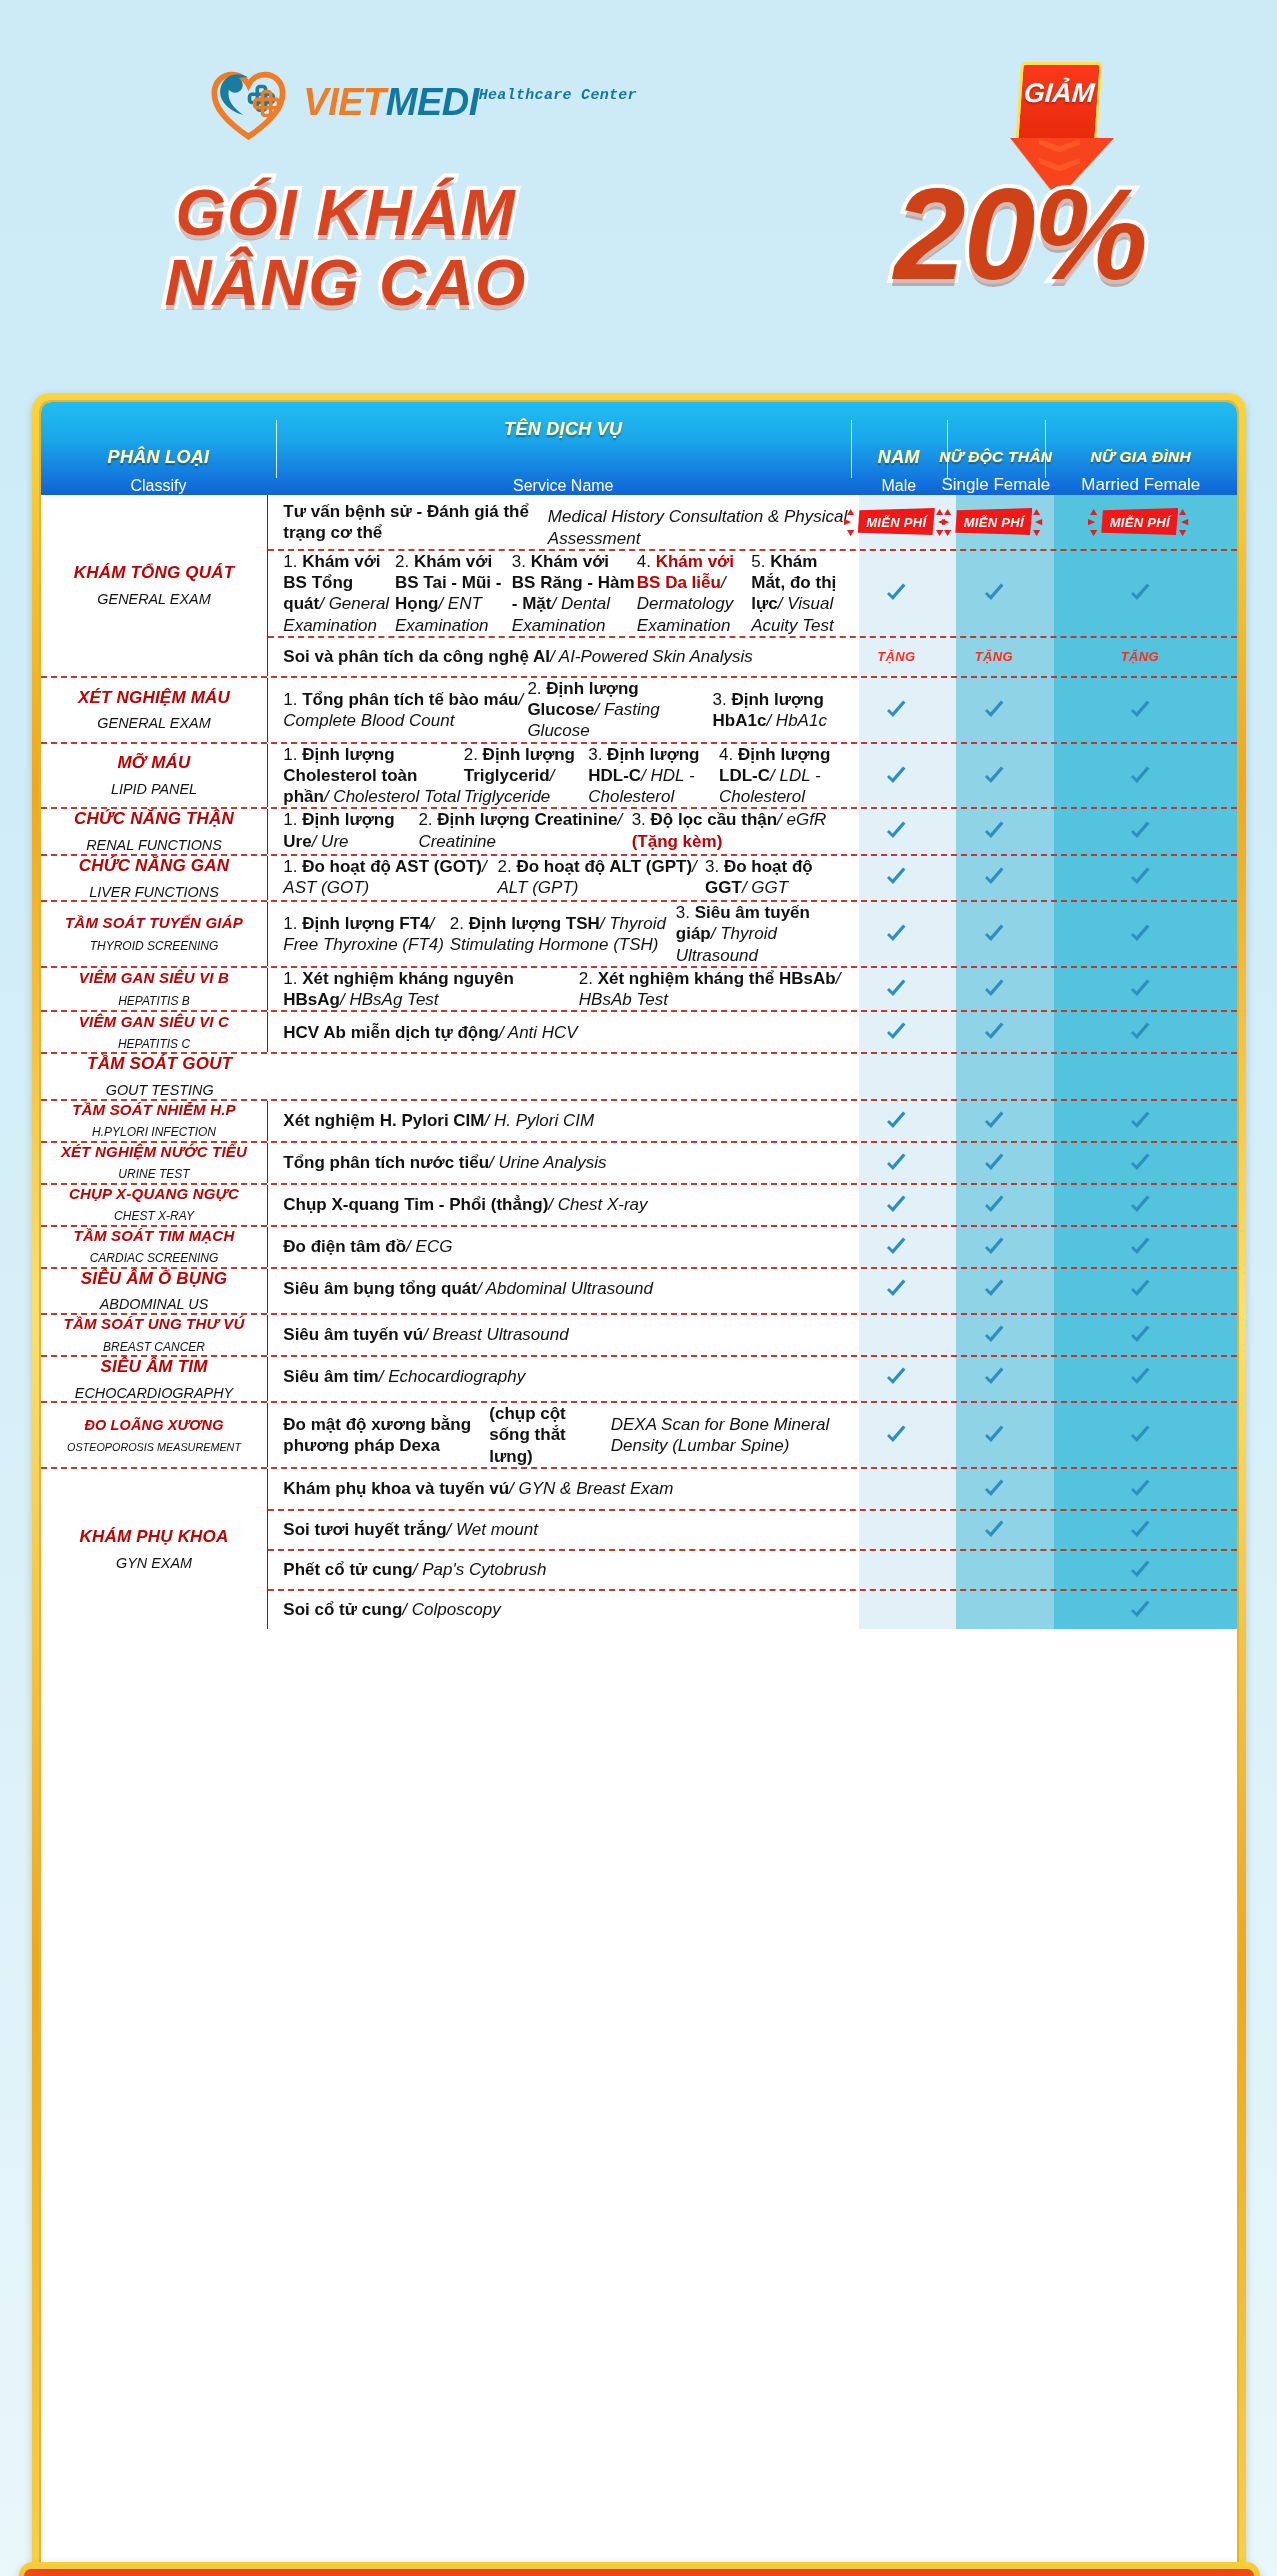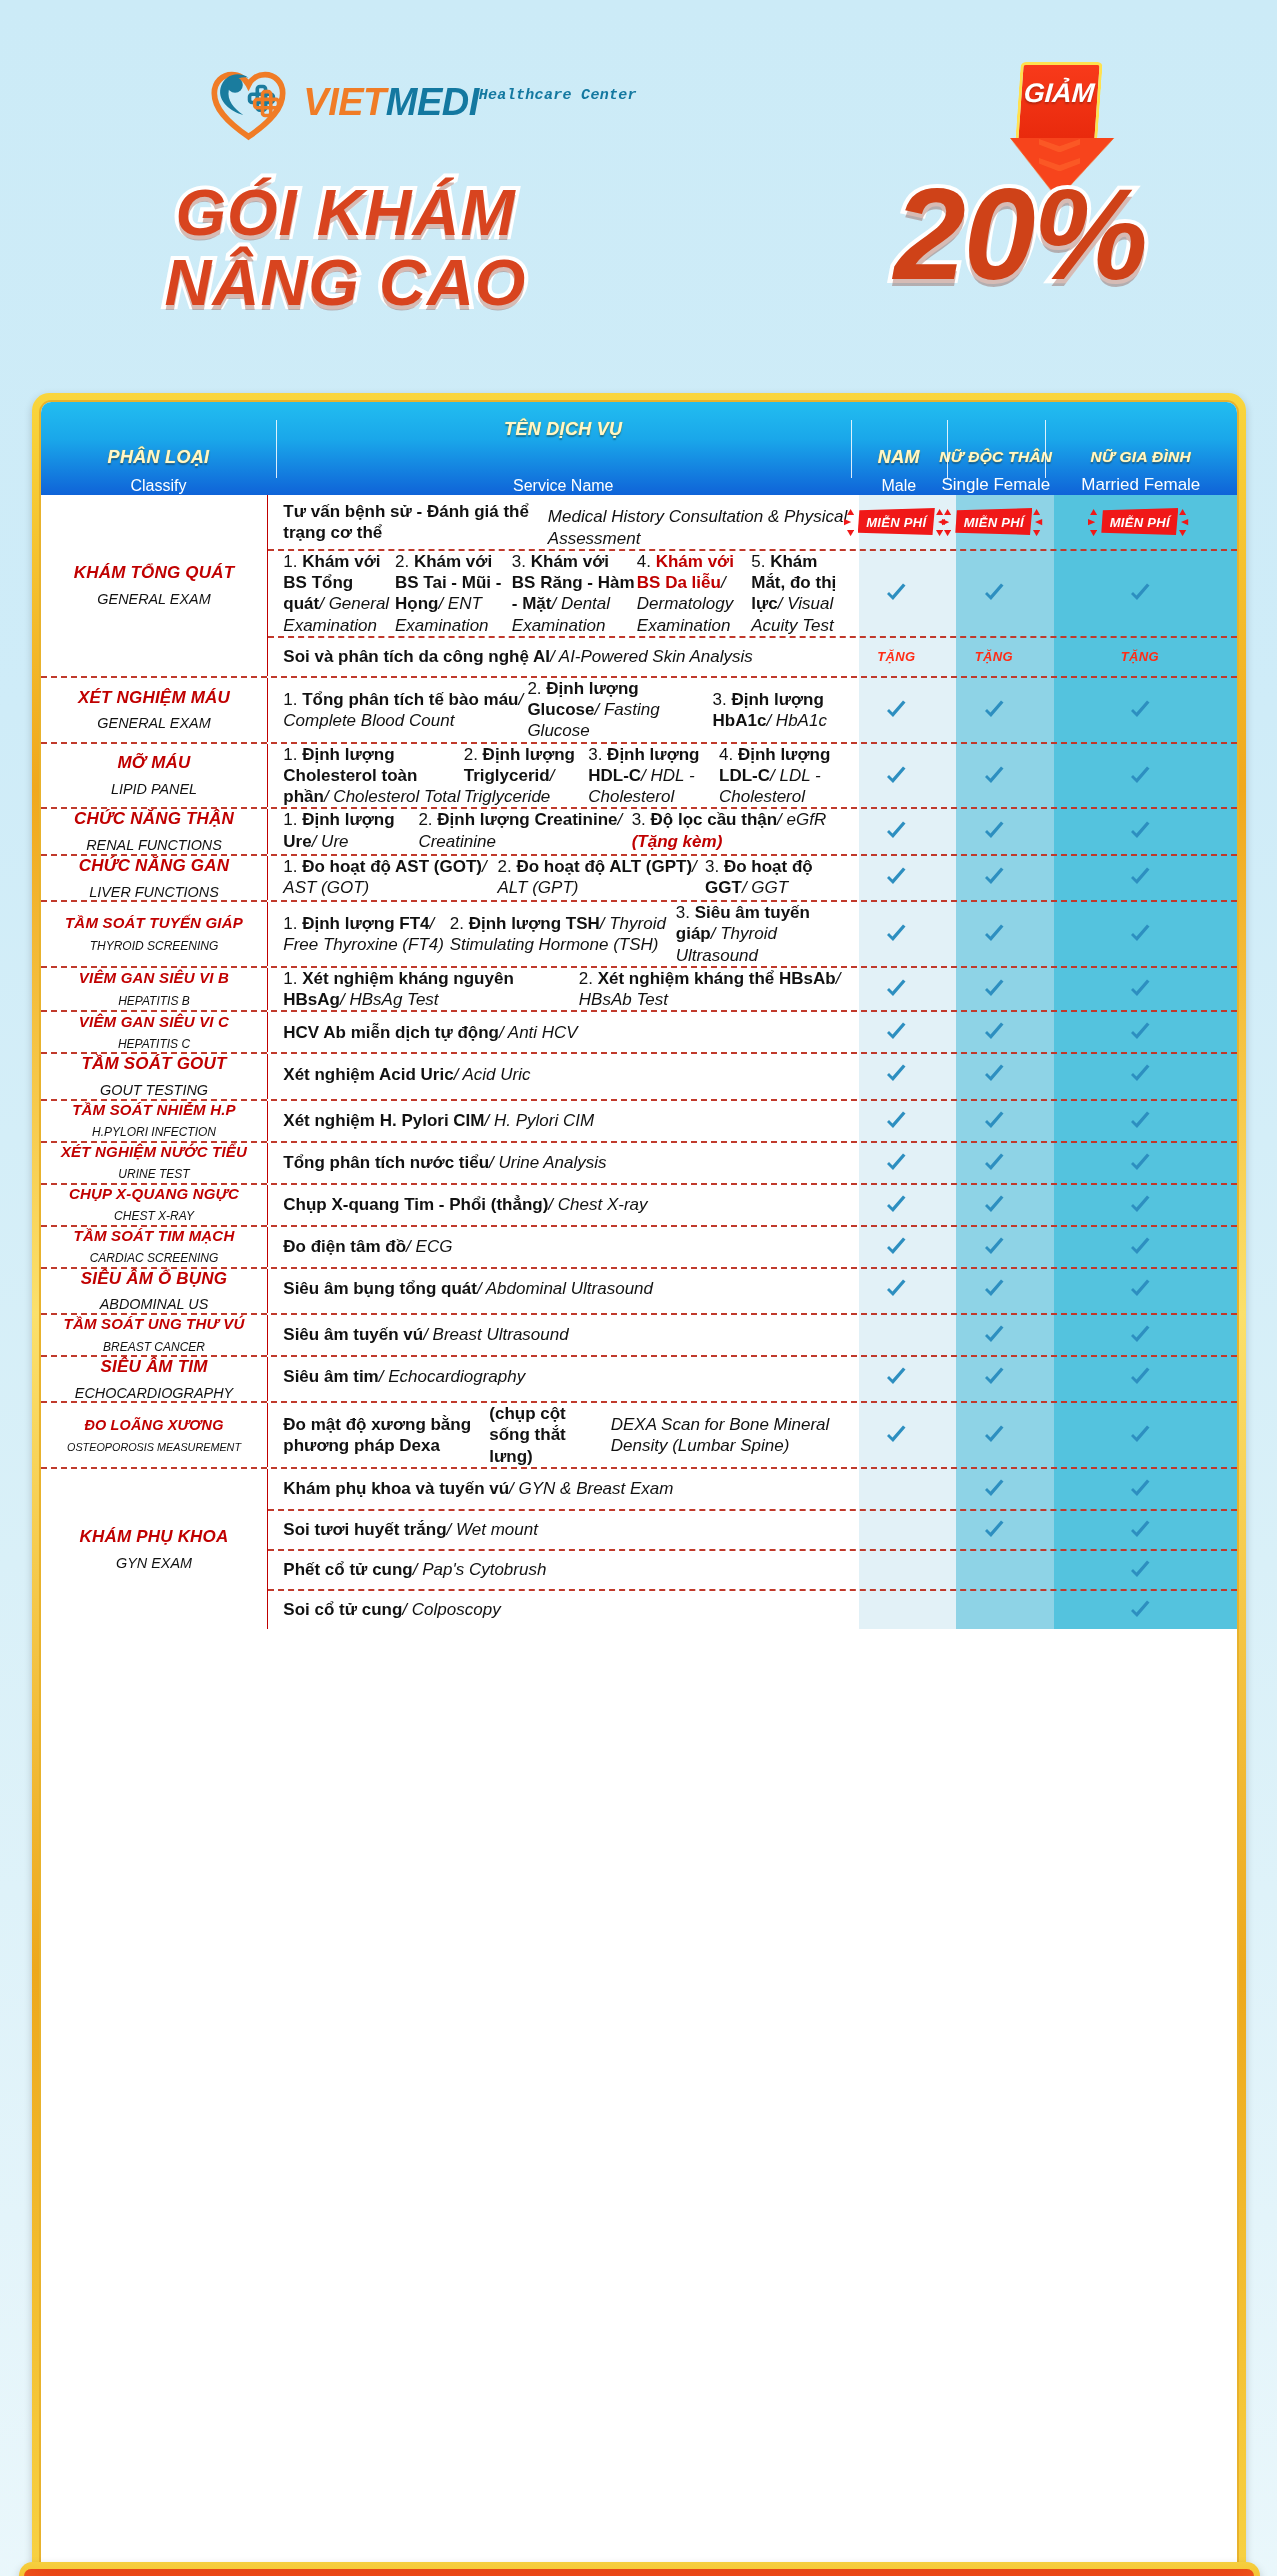--- a/index.html
+++ b/index.html
@@ -116,21 +116,21 @@
   .rows { flex:1; position:relative; z-index:2; border-left:1.5px solid #c00000; }
   .row { display:flex; min-height:40px; align-items:stretch; }
   .row + .row.rule { border-top:2.1px dashed #c0392b; }
   .svc {
     width:580px; display:flex; align-items:center; padding:0 0 0 15.5px;
     font-size:17px; line-height:1.25; color:#111;
   }
   .svc b{ font-weight:bold; }
   .svc i{ font-style:italic; }
   .svc .red { color:#c00000; font-weight:bold; }
-  .svc .redi { color:#c00000; font-weight:bold; font-style:italic; }
+  .svc .redi { color:#c00000; font-weight:bold; }
 
   .mark { width:97px; display:flex; align-items:center; justify-content:center; }
   .mark.m2{ width:98px; } .mark.m3{ width:194px; }
   .chk { width:24px; height:24px; }
   .tang { color:#ff2d16; font-size:13px; font-weight:bold; font-style:italic; letter-spacing:0.3px;}
 
   .freebadge { position:relative; width:77px; height:28px; }
   .freebadge .plate {
     position:absolute; inset:0; background:#f01818;
     clip-path: polygon(2% 8%, 100% 0%, 97% 96%, 0% 88%);
@@ -559,42 +559,20 @@
                 </svg>
               </div>
             </div>
           </div>
         </div>
         <div class="section">
           <div class="cat">
             <div class="cat-vn">TẦM SOÁT GOUT</div>
             <div class="cat-en">GOUT TESTING</div>
           </div>
-          <div class="rows">
-            <div class="row">
-              <div class="svc">
-                <div><b>Xét nghiệm Acid Uric</b><i>/ Acid Uric</i></div>
-              </div>
-              <div class="mark">
-                <svg class="chk" viewBox="0 0 48 48">
-                  <path d="M6 26 L18 38 L43 9 L38 5 L17 29 L10 22 Z" fill="#2d8fc0"></path>
-                </svg>
-              </div>
-              <div class="mark m2">
-                <svg class="chk" viewBox="0 0 48 48">
-                  <path d="M6 26 L18 38 L43 9 L38 5 L17 29 L10 22 Z" fill="#2d8fc0"></path>
-                </svg>
-              </div>
-              <div class="mark m3">
-                <svg class="chk" viewBox="0 0 48 48">
-                  <path d="M6 26 L18 38 L43 9 L38 5 L17 29 L10 22 Z" fill="#2d8fc0"></path>
-                </svg>
-              </div>
-            </div>
-          </div>
         </div>
         <div class="section">
           <div class="cat cat-sm">
             <div class="cat-vn">TẦM SOÁT NHIỄM H.P</div>
             <div class="cat-en">H.PYLORI INFECTION</div>
           </div>
           <div class="rows">
             <div class="row">
               <div class="svc">
                 <div><b>Xét nghiệm H. Pylori CIM</b><i>/ H. Pylori CIM</i></div>

